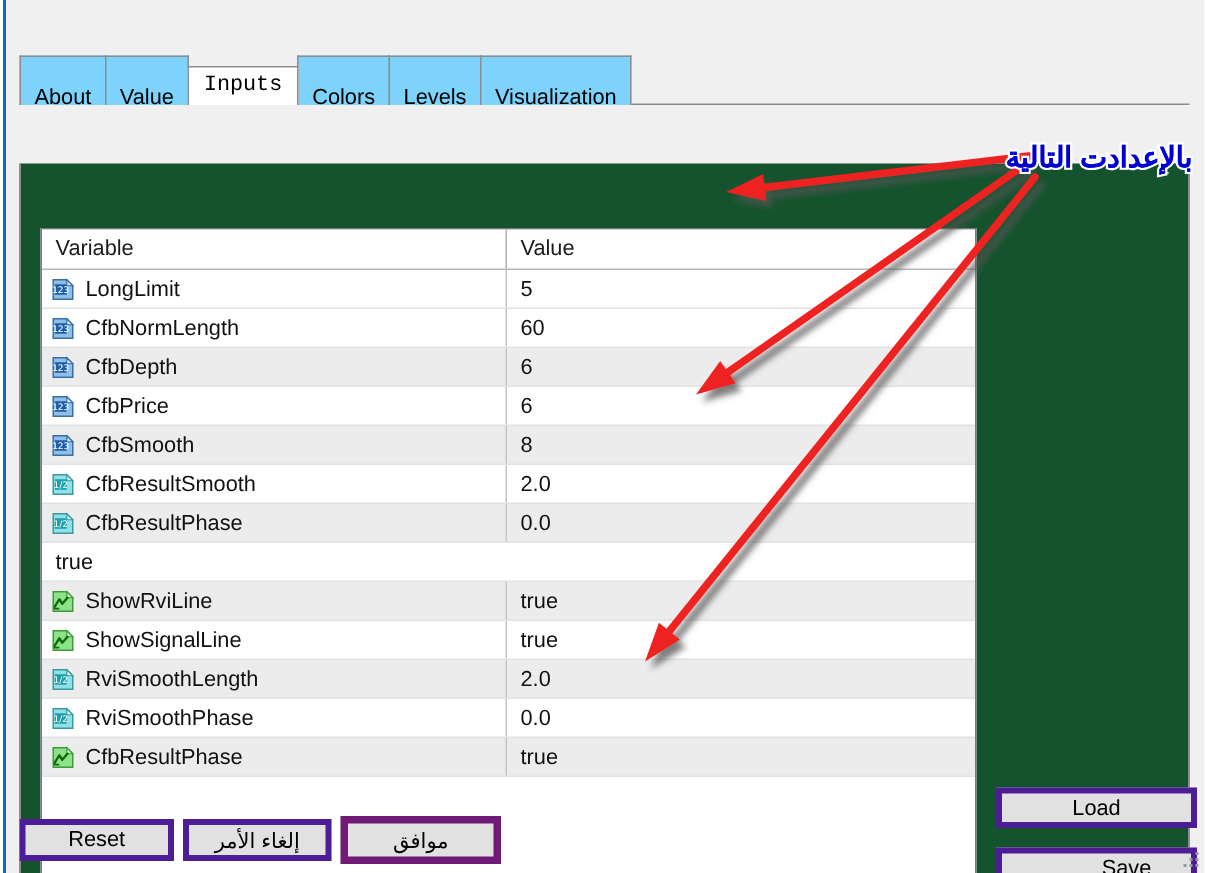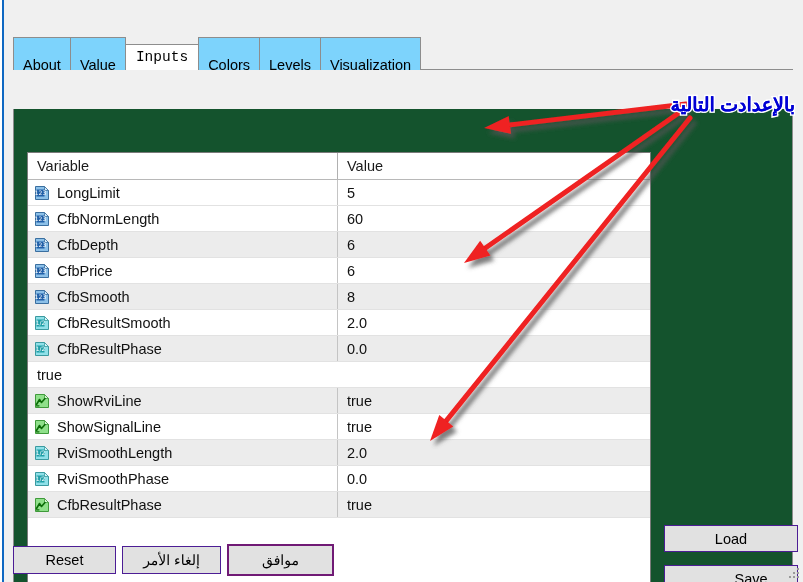--- a/index.html
+++ b/index.html
@@ -192,21 +192,21 @@
   .ico {
     width: 16px;
     height: 16px;
     flex: 0 0 16px;
     display: block;
   }
 
   
   .btn {
     background: #e1e1e1;
-    border: 1px solid #4c1d95;
+    border: 4px solid #4c1d95;
     font-size: 14.5px;
     color: #000;
     display: flex;
     align-items: center;
     justify-content: center;
     box-sizing: border-box;
     cursor: default;
     user-select: none;
   }
   .btn-load {
@@ -241,21 +241,21 @@
     height: 28px;
     font-size: 14px;
     direction: rtl;
   }
   .btn-ok {
     position: absolute;
     left: 223px;
     top: 506px;
     width: 107px;
     height: 32px;
-    border: 2px solid #701a75;
+    border: 5px solid #701a75;
     font-size: 14px;
     direction: rtl;
   }
 
   
   .overlay {
     position: absolute;
     left: 0;
     top: 0;
     width: 803px;

